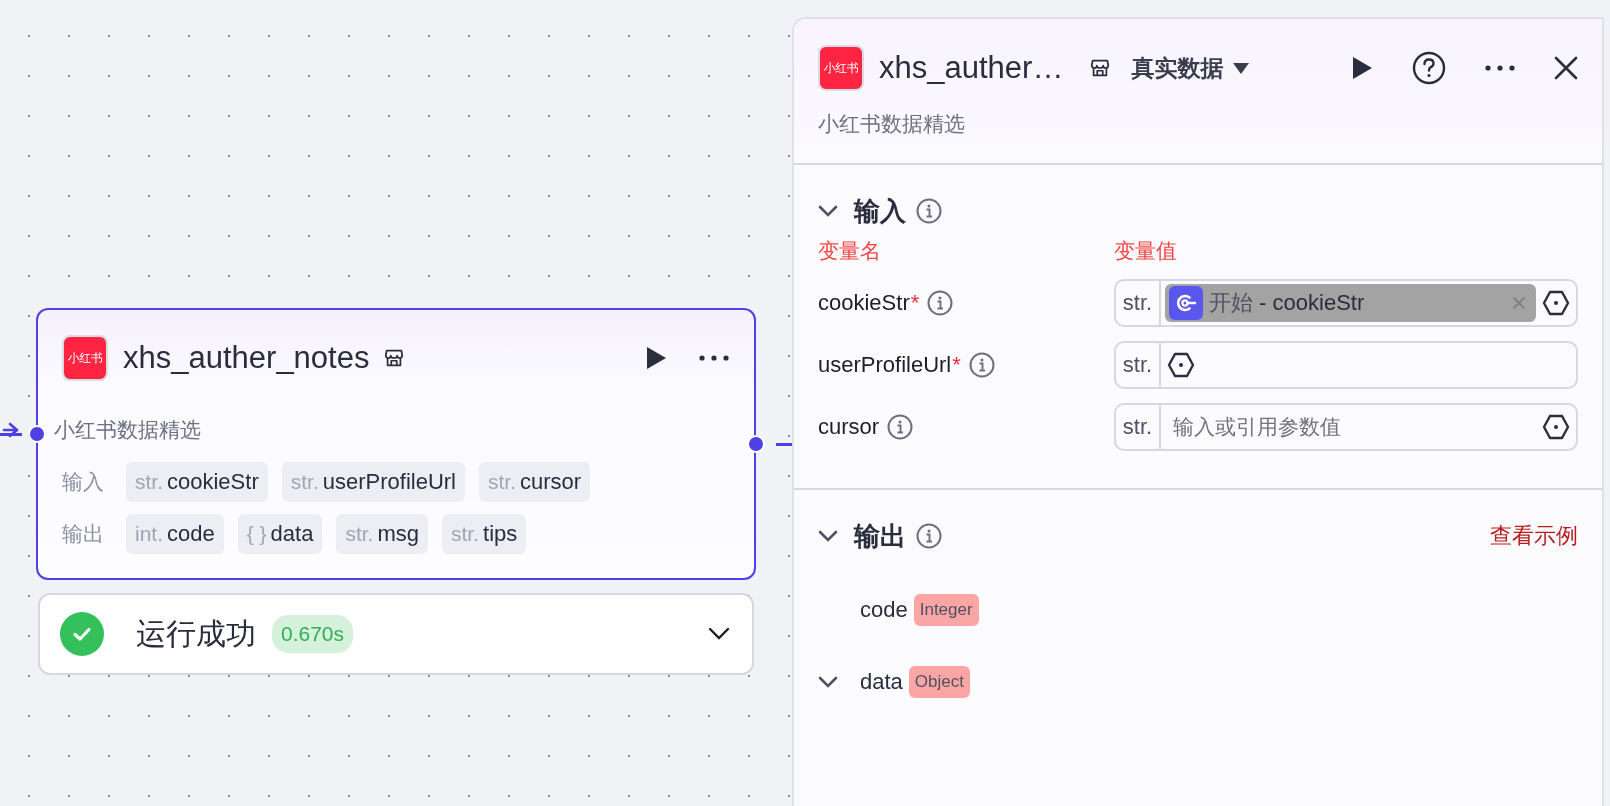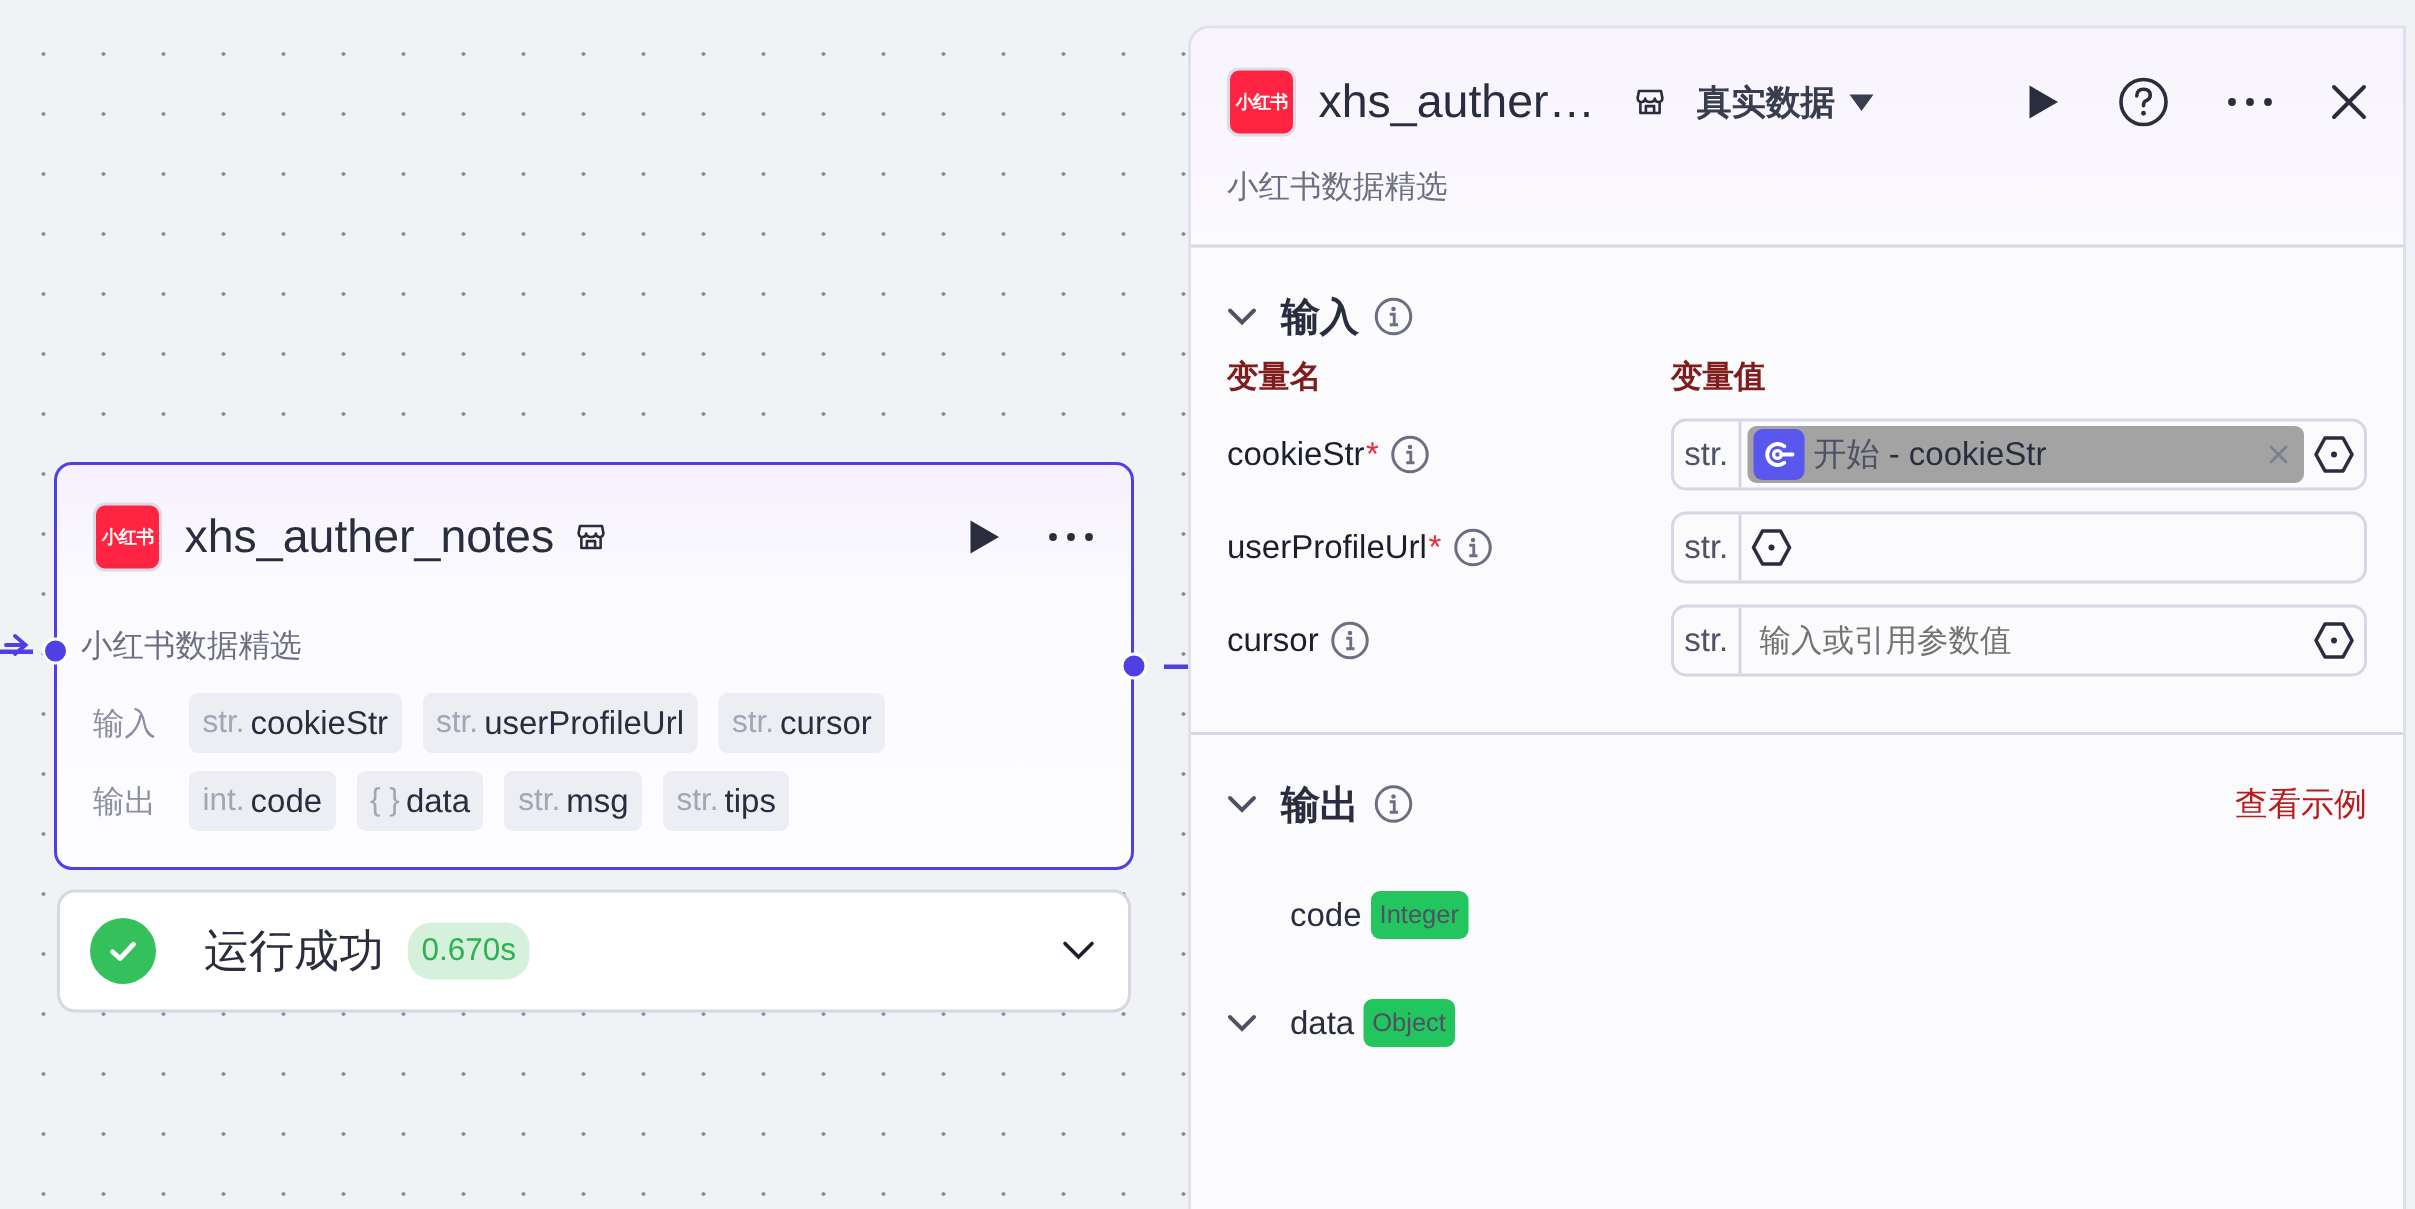--- a/index.html
+++ b/index.html
@@ -23,21 +23,21 @@
   
   .node {
     position: absolute; left: 36px; top: 308px; width: 720px; height: 272px;
     border: 2px solid #4e40e5; border-radius: 12px;
     background: linear-gradient(180deg, #f6f1fd 0%, #fbfaff 28%, #fdfdff 100%);
   }
   .node-header { position: absolute; left: 24px; top: 24px; right: 24px; height: 48px; display: flex; align-items: center; }
   .app-logo {
     width: 46px; height: 46px; border-radius: 8px; background: #ff2442;
     border: 2px solid #d9dbe6; display: flex; align-items: center; justify-content: center;
-    color: #fff; font-weight: 700; font-size: 12px; letter-spacing: -0.5px;
+    color: #fff; font-weight: 400; font-size: 12px; letter-spacing: -0.5px;
   }
   .node-title { font-size: 31px; color: #2a2d3d; margin-left: 15px; }
   .store-icon { margin-left: 14px; width: 22px; height: 22px; }
   .node-actions { margin-left: auto; display: flex; align-items: center; gap: 30px; }
   .icon-btn { display: flex; align-items: center; justify-content: center; cursor: pointer; }
   .node-desc { position: absolute; left: 16px; top: 106px; font-size: 21px; color: #6b6f80; }
   .io-row { position: absolute; left: 24px; display: flex; align-items: center; gap: 14px; }
   .io-row.inputs { top: 152px; }
   .io-row.outputs { top: 204px; }
   .io-label { font-size: 21px; color: #8b8fa0; margin-right: 8px; }
@@ -75,40 +75,40 @@
   .tab-area { height: 116px; border-bottom: 2px solid #d5d7e2; position: relative; }
   .segmented { position: absolute; left: 24px; right: 24px; top: 22px; height: 64px; background: #f0f1f6; border-radius: 12px; padding: 8px; display: flex; }
   .seg { flex: 1; display: flex; align-items: center; justify-content: center; font-size: 22px; font-weight: 700; color: #4f5264; border-radius: 10px; cursor: pointer; }
   .seg.active { background: #fff; color: #5245ea; }
 
   .section { position: relative; }
   .input-section { height: 325px; border-bottom: 2px solid #d5d7e2; }
   .sec-head { position: absolute; left: 24px; right: 24px; display: flex; align-items: center; }
   .sec-title { font-size: 26px; font-weight: 700; color: #2a2d3d; margin-left: 16px; }
   .info-icon { margin-left: 10px; }
-  .col-head { position: absolute; top: 72px; font-size: 21px; color: #7f1d1d; font-weight: bold; }
+  .col-head { position: absolute; top: 72px; font-size: 21px; color: #ef4444; }
   .param-row { position: absolute; left: 24px; right: 24px; height: 48px; display: flex; align-items: center; }
   .param-name { width: 296px; display: flex; align-items: center; font-size: 22px; color: #1c1f2b; }
   .param-name .req { color: #ef2b3f; margin-left: 1px; }
   .param-name .info-icon { margin-left: 8px; }
   .param-input { flex: 1; height: 48px; border: 2px solid #d5d7e2; border-radius: 10px; background: #fbfbfe; display: flex; align-items: center; }
   .pi-type { width: 45px; height: 100%; border-right: 2px solid #d5d7e2; display: flex; align-items: center; justify-content: center; font-size: 22px; color: #4f5264; }
   .ref-tag { margin-left: 4px; height: 38px; flex: 1; background: #a3a3a3; border-radius: 6px; display: flex; align-items: center; padding: 0 4px; }
   .ref-icon { width: 34px; height: 34px; border-radius: 6px; background: #5a57ef; display: flex; align-items: center; justify-content: center; }
   .ref-text { font-size: 22px; color: #2a2d3d; margin-left: 6px; }
   .ref-text .zh { color: #4f5264; }
   .ref-clear { margin-left: auto; margin-right: 6px; cursor: pointer; }
   .pi-placeholder { flex: 1; padding-left: 12px; font-size: 21px; color: #737373; }
   .var-btn { width: 40px; display: flex; align-items: center; justify-content: center; cursor: pointer; }
 
   .output-section { height: 220px; }
   .view-example { margin-left: auto; font-size: 22px; color: #b91c1c; cursor: pointer; }
   .out-field { position: absolute; left: 66px; display: flex; align-items: center; }
   .out-name { font-size: 22px; color: #2a2d3d; }
-  .out-type { margin-left: 6px; background: #22c55e; border-radius: 6px; padding: 0 6px; height: 32px; display: flex; align-items: center; font-size: 17px; color: #4f5264; }
+  .out-type { margin-left: 6px; background: #fca5a5; border-radius: 6px; padding: 0 6px; height: 32px; display: flex; align-items: center; font-size: 17px; color: #4f5264; }
 </style>
 </head>
 <body>
 
 <div class="edge-in"></div>
 <svg class="arrow-in" viewBox="0 0 18 18">
   <path d="M2 9 H15 M8 3 L15 9 L8 15" stroke="#4e40e5" stroke-width="2.6" fill="none" stroke-linecap="round"></path>
 </svg>
 <div class="edge-out"></div>
 

